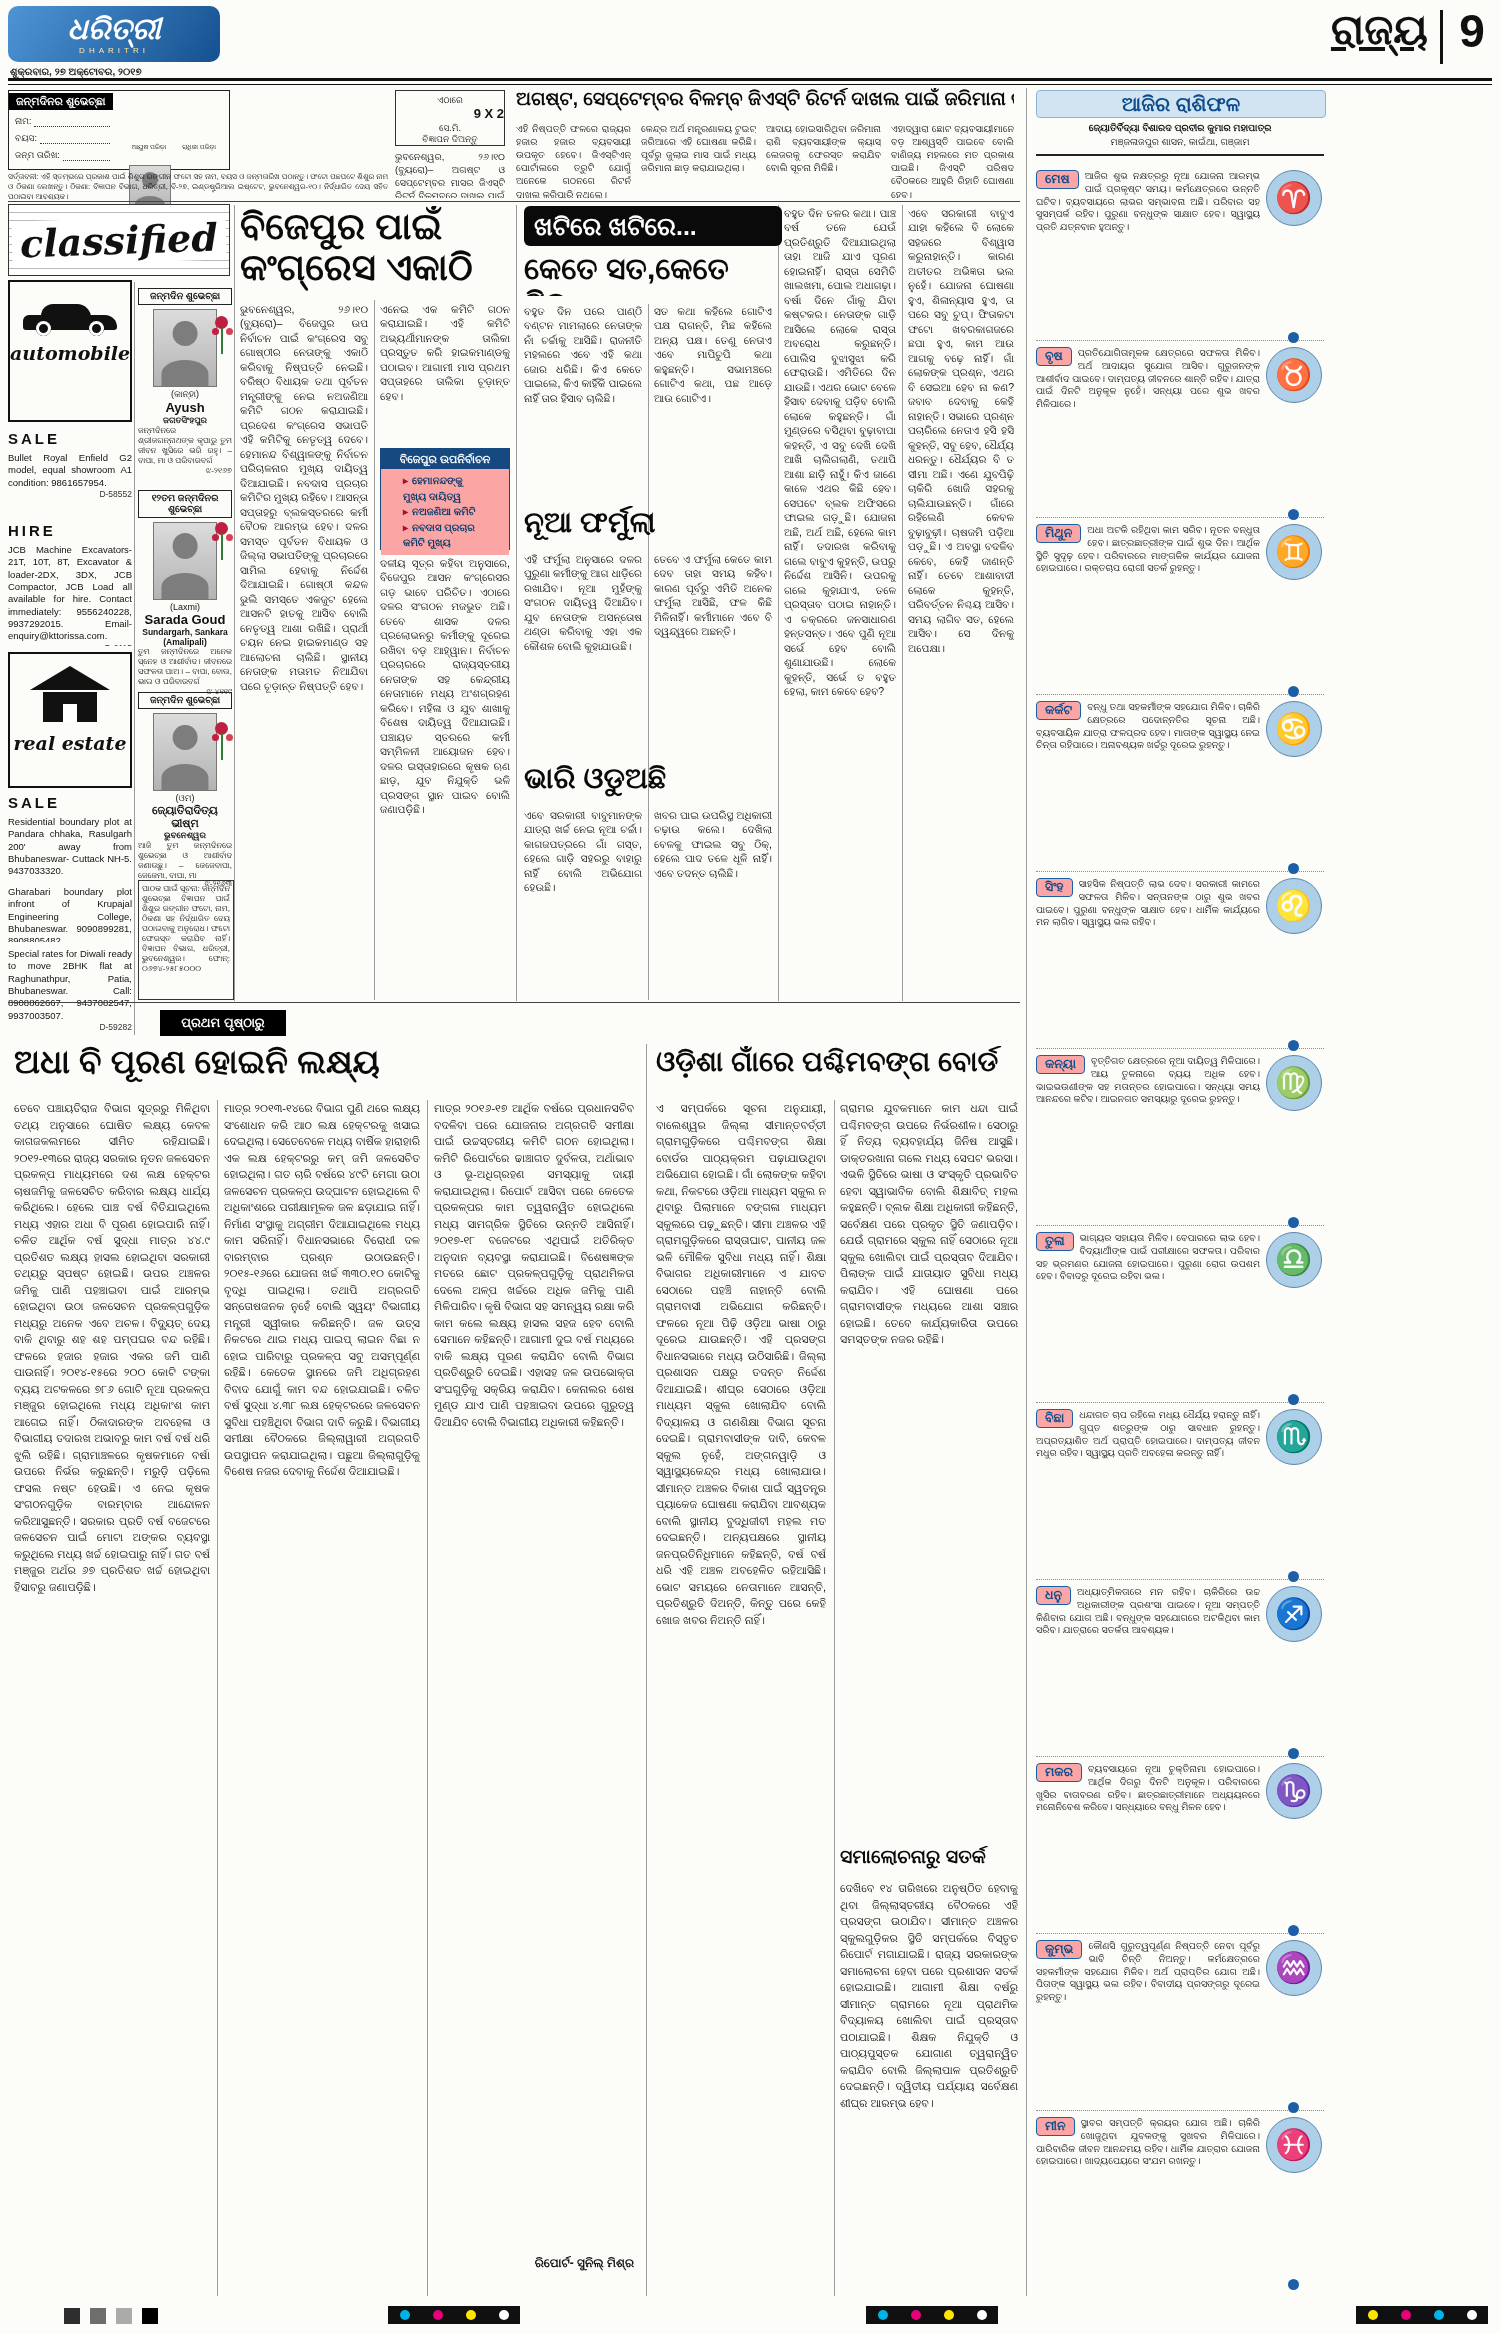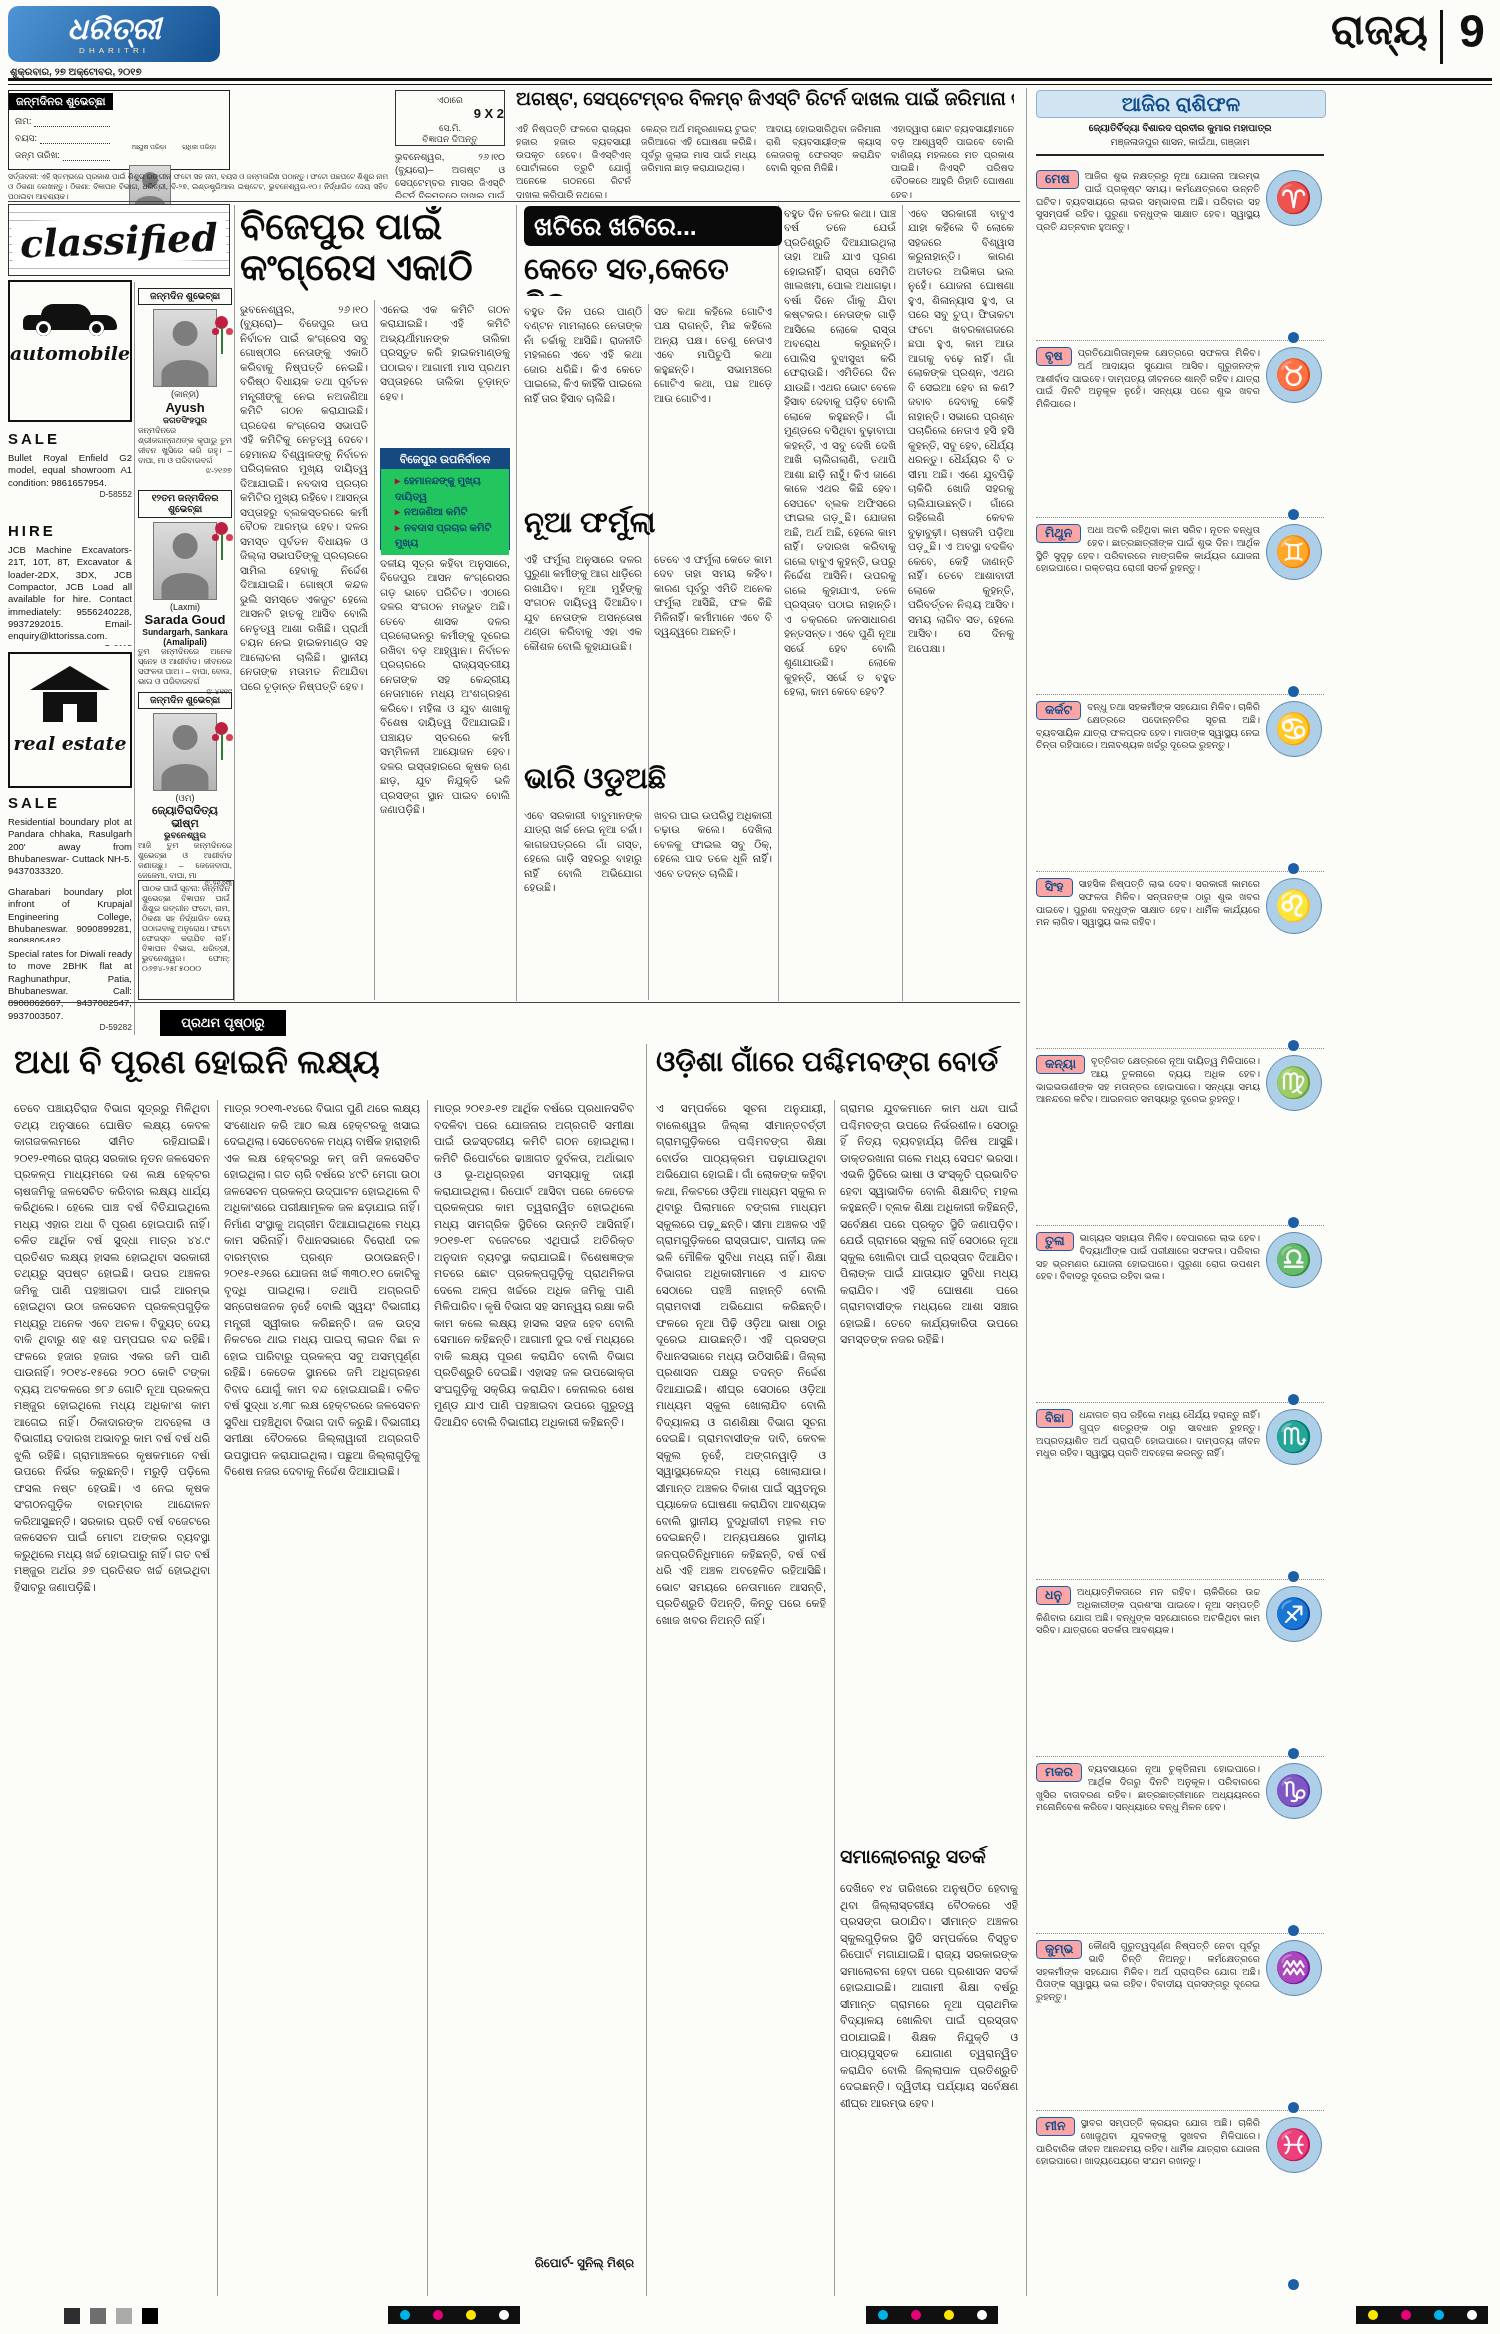--- a/index.html
+++ b/index.html
@@ -10,21 +10,21 @@
   .bt-sm{font-size:8px;line-height:1.3;text-align:justify;overflow:hidden;}
   .hl{font-weight:bold;color:#0a0a0a;overflow:hidden;line-height:1.12;}
   .vr{background:#9b9b9b;width:1px;}
   .hr{background:#444;height:1px;}
   
   .logo-box{background:linear-gradient(125deg,#4e95d6,#15508f);border-radius:10px;
             display:flex;flex-direction:column;align-items:center;justify-content:center;}
   .logo-word{color:#fff;font-weight:bold;font-style:italic;font-size:30px;line-height:1;}
   .logo-sub{color:#ffe9a8;font-size:8px;letter-spacing:4px;margin-top:2px;}
   .dateline{font-size:10px;font-weight:bold;color:#222;}
-  .section-title{font-size:42px;font-weight:bold;}
+  .section-title{font-size:42px;font-weight:bold;text-decoration:underline;}
   .page-num{font-size:46px;font-weight:bold;}
   
   .bform{border:1px solid #222;}
   .bform-title{display:inline-block;background:#000;color:#fff;font-weight:bold;font-size:11px;padding:2px 7px;}
   .frow{display:flex;align-items:flex-end;font-size:9px;margin:6px 6px 0 6px;width:95px;}
   .fline{flex:1;border-bottom:1px dotted #333;height:9px;margin-left:3px;}
   .photo{background:linear-gradient(#dcdcdc,#b3b3b3);border:1px solid #777;position:relative;overflow:hidden;}
   .photo::before{content:"";position:absolute;top:14%;left:50%;transform:translateX(-50%);width:40%;height:34%;background:#7d7d7d;border-radius:50%;}
   .photo::after{content:"";position:absolute;bottom:-2%;left:50%;transform:translateX(-50%);width:76%;height:36%;background:#7d7d7d;border-radius:50% 50% 0 0;}
   .pcap{font-size:6.5px;text-align:center;line-height:1.1;}
@@ -71,21 +71,21 @@
   .b-place{font-size:8.5px;font-weight:bold;}
   .b-msg{font-size:8px;line-height:1.25;text-align:justify;overflow:hidden;}
   .b-id{font-size:8px;text-align:right;}
   .rose{position:absolute;width:24px;height:40px;}
   .rose::before{content:"";position:absolute;top:0;left:5px;width:13px;height:13px;background:#c02040;border-radius:50%;
                 box-shadow:-6px 9px 0 -3px #c02040,8px 9px 0 -3px #d84055;}
   .rose::after{content:"";position:absolute;top:12px;left:11px;width:2px;height:26px;background:#2e7d3a;}
   
   .bluebox{border:1px solid #15497f;box-sizing:border-box;}
   .bluebox .bx-title{background:#15497f;color:#fff;font-size:11px;font-weight:bold;text-align:center;line-height:20px;}
-  .bluebox .bx-body{background:#22c55e;padding:4px 14px;}
+  .bluebox .bx-body{background:#fca5a5;padding:4px 22px;}
   .bx-item{font-size:10px;font-weight:bold;color:#0b3c6e;line-height:1.55;}
   .bx-item::before{content:"▸";color:#a2122f;margin-right:4px;}
   .kicker{background:#0a0a0a;color:#fff;border-radius:6px;font-weight:bold;font-size:25px;
           line-height:40px;padding-left:10px;overflow:hidden;}
   .tab-black{background:#000;color:#fff;font-weight:bold;font-size:13px;text-align:center;line-height:26px;}
   .byline{font-size:12px;font-weight:bold;text-align:right;}
   
   .regsq{display:inline-block;width:16px;height:16px;margin-right:10px;}
   .regbar{position:absolute;top:2306px;width:132px;height:18px;background:#101010;
           display:flex;align-items:center;justify-content:space-around;}

